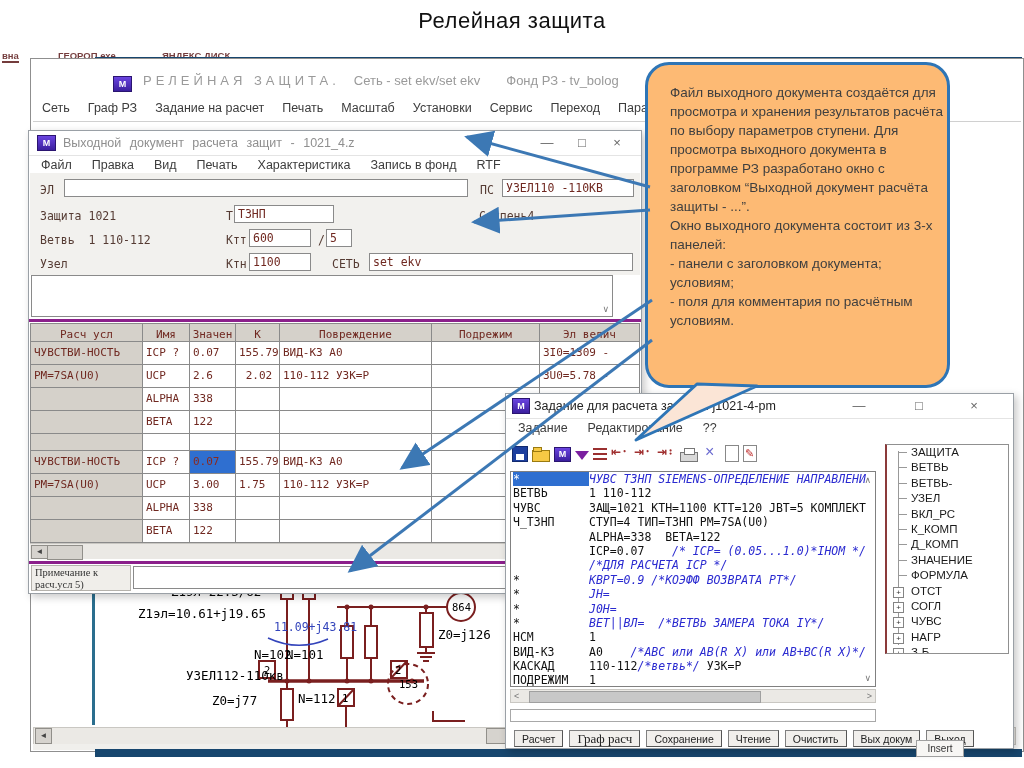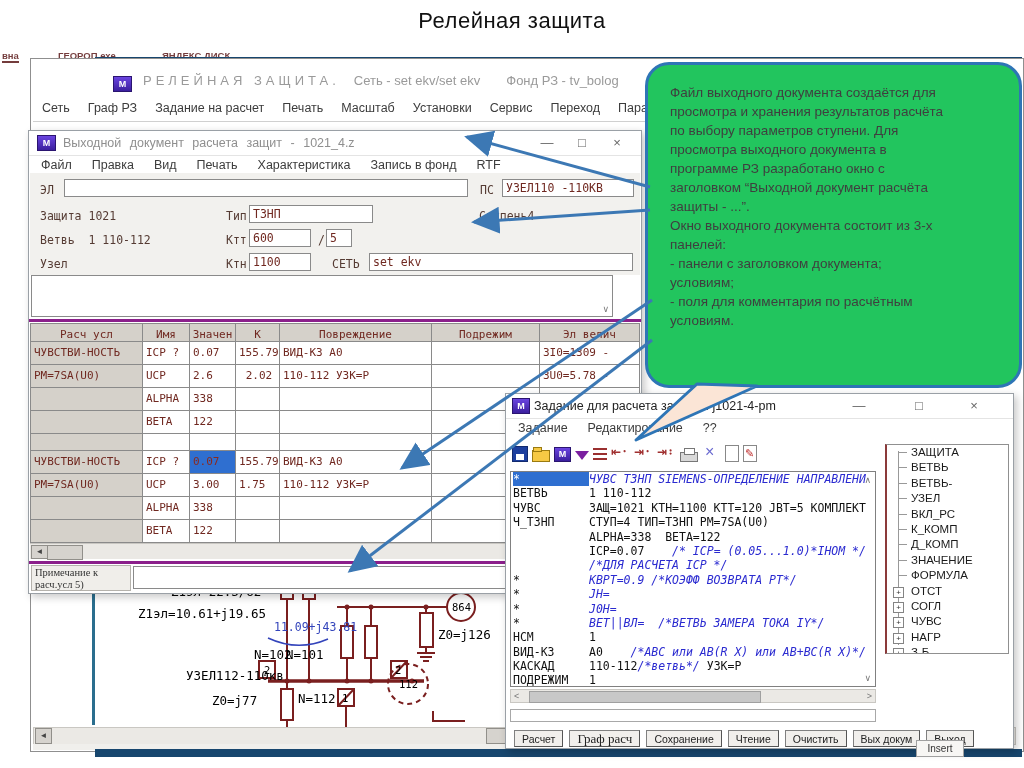--- a/index.html
+++ b/index.html
@@ -108,21 +108,21 @@
   .tplus{position:absolute;left:6px;top:3px;width:9px;height:9px;background:#fff;border:1px solid #848484;
     font:8px "Liberation Sans",sans-serif;text-align:center;line-height:9px;color:#333;}
   .t-strip{position:absolute;left:4px;top:315px;width:366px;height:13px;background:#fff;border:1px solid #a8a8a8;box-sizing:border-box;}
   .t-buttons{position:absolute;left:8px;top:336px;height:18px;display:flex;gap:6px;}
   .tbtn{height:17px;background:#f1efec;border:1px solid #808080;border-right-color:#555;border-bottom-color:#555;
     font-size:10.5px;color:#222;padding:0 7px;line-height:16px;white-space:nowrap;}
   .tbtn.big{font-size:13px;font-family:"Liberation Serif",serif;}
   .t-insert{position:absolute;left:410px;top:336px;width:46px;height:15px;border:1px solid #a0a0a0;background:#f7f6f4;
     font-size:10px;color:#333;text-align:center;line-height:15px;margin-top:10px;}
   
-  .callout{left:645px;top:62px;width:377px;height:326px;background:#22c55e;border:3px solid #2e75b6;border-radius:24px;box-sizing:border-box;}
+  .callout{left:645px;top:62px;width:305px;height:326px;background:#fdba74;border:3px solid #2e75b6;border-radius:24px;box-sizing:border-box;}
   .callout-text{position:absolute;left:22px;top:18px;width:330px;font-size:13.5px;color:#3f3f3f;line-height:19px;}
   #overlay{position:absolute;left:0;top:0;width:1024px;height:768px;pointer-events:none;}
   svg{display:block;}
 </style>
 </head>
 <body>
 
 <div id="stage">
 
   <div class="abs page-title">Релейная защита</div>
@@ -196,21 +196,21 @@
       <div class="dlab mono m" style="left: 438px; top: 627px;">Z0=j126</div>
       <div class="dlab mono m" style="left: 254px; top: 647px;">N=102</div>
       <div class="dlab mono m" style="left: 286px; top: 647px;">N=101</div>
       <div class="dlab mono m" style="left: 186px; top: 668px;">УЗЕЛ112-110кв</div>
       <div class="dlab mono m" style="left: 212px; top: 693px;">Z0=j77</div>
       <div class="dlab mono m" style="left: 298px; top: 691px;">N=112</div>
       <div class="dlab mono s" style="left: 452px; top: 601px;">864</div>
       <div class="dlab mono s" style="left: 264px; top: 664px;">2</div>
       <div class="dlab mono s" style="left: 395px; top: 664px;">2</div>
       <div class="dlab mono s" style="left: 342px; top: 692px;">1</div>
-      <div class="dlab mono s" style="left: 399px; top: 678px;">112</div>
+      <div class="dlab mono s" style="left: 399px; top: 678px;">153</div>
     </div>
   <div class="abs gfx-scroll">
     <div class="sbtn" style="left:1px;top:0;">◄</div>
     <div class="gfx-thumb"></div>
   </div>
   <div class="abs gfx-status"></div>
   <div class="abs teal-edge"></div>
   <div class="abs navy-bottom"></div>
 
   <div class="abs win doc-win">
@@ -222,21 +222,21 @@
       <div class="w-ctl" style="left:575px;">×</div>
     </div>
     <div class="w-menu" id="doc-menu" style="left:2px;top:24px;"><span>Файл</span><span>Правка</span><span>Вид</span><span>Печать</span><span>Характеристика</span><span>Запись в фонд</span><span>RTF</span></div>
     <div class="doc-form">
       <div class="flab" style="left:10px;top:10px;">ЭЛ</div>
       <input class="fin" style="left: 34px; top: 6px; width: 404px;" value="">
       <div class="flab" style="left:450px;top:10px;">ПС</div>
       <input class="fin" style="left: 472px; top: 6px; width: 132px;" value="УЗЕЛ110 -110КВ">
       <div class="flab" style="left:10px;top:36px;">Защита 1021</div>
       <div class="flab" style="left:196px;top:36px;">Тип</div>
-      <input class="fin" style="left: 219px; top: 32px; width: 124px;" value="ТЗНП">
+      <input class="fin" style="left: 204px; top: 32px; width: 100px;" value="ТЗНП">
       <div class="flab" style="left:449px;top:36px;">Ступень4</div>
       <div class="flab" style="left:10px;top:60px;">Ветвь  1 110-112</div>
       <div class="flab" style="left:196px;top:60px;">Ктт</div>
       <input class="fin" style="left: 219px; top: 56px; width: 62px;" value="600">
       <div class="flab" style="left:288px;top:60px;">/</div>
       <input class="fin" style="left: 296px; top: 56px; width: 26px;" value="5">
       <div class="flab" style="left:10px;top:84px;">Узел</div>
       <div class="flab" style="left:196px;top:84px;">Ктн</div>
       <input class="fin" style="left: 219px; top: 80px; width: 62px;" value="1100">
       <div class="flab" style="left:302px;top:84px;">СЕТЬ</div>

